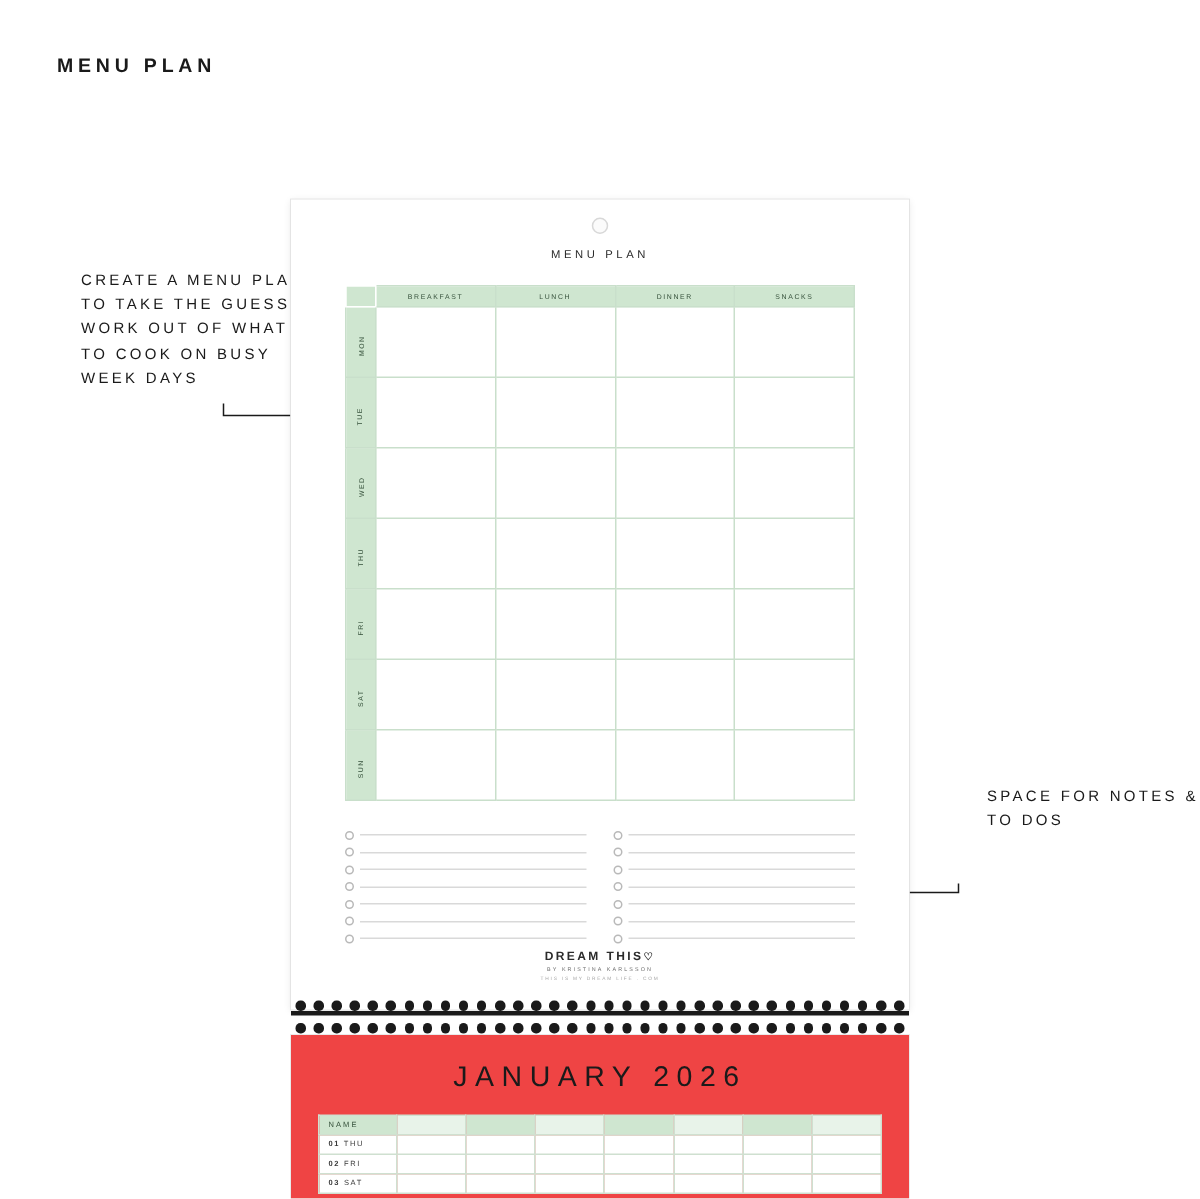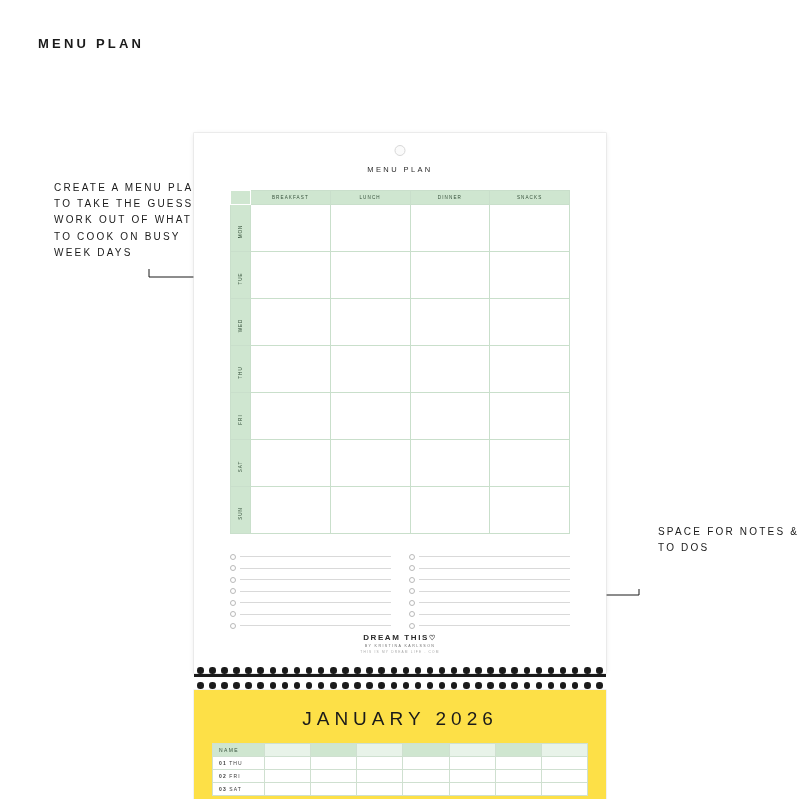--- a/index.html
+++ b/index.html
@@ -214,21 +214,21 @@
     top: 674px;
   }
 
   
   .month-sheet {
     position: absolute;
     left: 194px;
     top: 690px;
     width: 412px;
     height: 109px;
-    background: #fde047;
+    background: #ef4444;
     box-shadow: 0 0 0 0.6px #e8e8e8;
     overflow: hidden;
   }
   .month-title {
     text-align: center;
     font-size: 19px;
     letter-spacing: 5px;
     color: #1a1a1a;
     margin-top: 18px;
     font-weight: 400;

